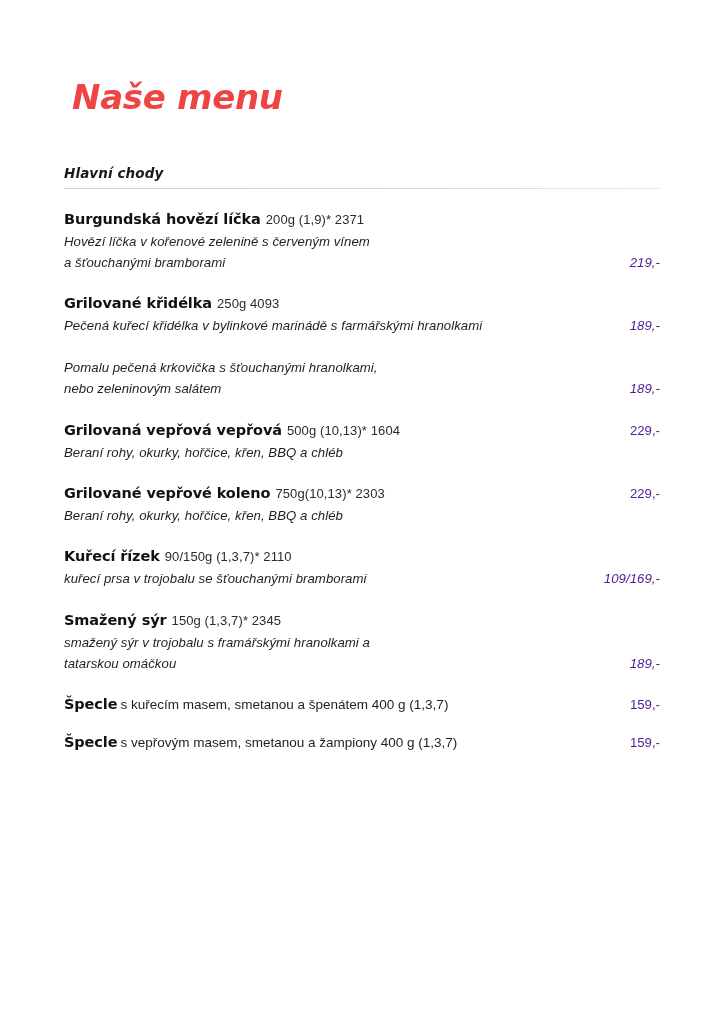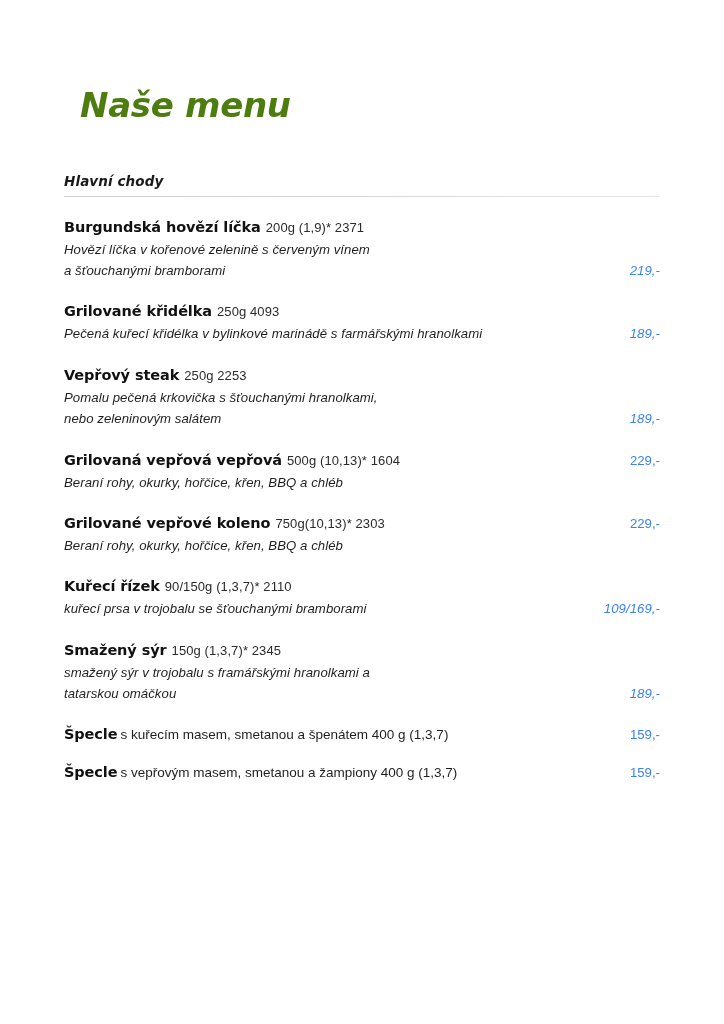--- a/index.html
+++ b/index.html
@@ -33,22 +33,22 @@
     width: 596px;
   }
 
   
   .menu-title {
     font-family: "DejaVu Sans", sans-serif;
     font-size: 34px;
     font-weight: 700;
     font-style: italic;
     letter-spacing: -0.3px;
-    color: #4d7c0f;
-    margin: 16px;
+    color: #ef4444;
+    margin: 8px;
     padding-top: 72px;
     line-height: 1.05;
   }
 
   
   .section {
     margin-top: 49px;
   }
   .section-title {
     font-family: "DejaVu Sans", sans-serif;
@@ -127,21 +127,21 @@
   }
 
   .desc-line {
     display: block;
   }
 
   .price {
     flex: 0 0 auto;
     font-family: "Liberation Sans", sans-serif;
     font-size: 13.2px;
-    color: #3b82f6;
+    color: #4c1d95;
     white-space: nowrap;
     text-align: right;
     min-width: 78px;
     padding-left: 14px;
   }
 
   
   .desc-with-price {
     display: flex;
     align-items: baseline;
@@ -189,24 +189,20 @@
               <div class="price price-spacer">189,-</div>
             </div>
             <div class="item-desc">
               <div class="desc-with-price desc-line">
                 <span class="desc-text">Pečená kuřecí křidélka v bylinkové marinádě s farmářskými hranolkami</span>
                 <span class="price">189,-</span>
               </div>
             </div>
           </div>
           <div class="item">
-            <div class="item-row">
-              <div class="item-head"><span class="item-name">Vepřový steak</span><span class="item-meta">250g  2253</span></div>
-              <div class="price price-spacer">189,-</div>
-            </div>
             <div class="item-desc">
               <span class="desc-line">Pomalu pečená krkovička s šťouchanými hranolkami,</span>
               <div class="desc-with-price desc-line">
                 <span class="desc-text">nebo zeleninovým salátem</span>
                 <span class="price">189,-</span>
               </div>
             </div>
           </div>
           <div class="item">
             <div class="item-row">

